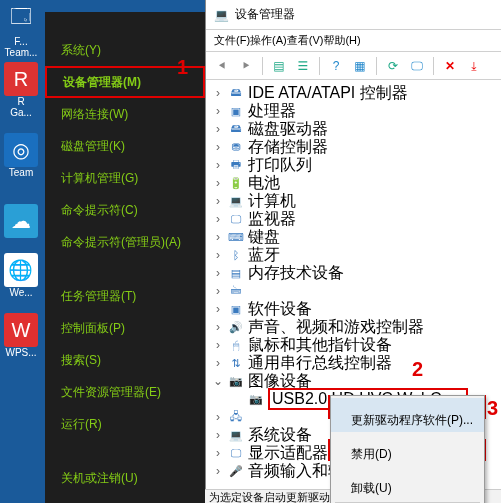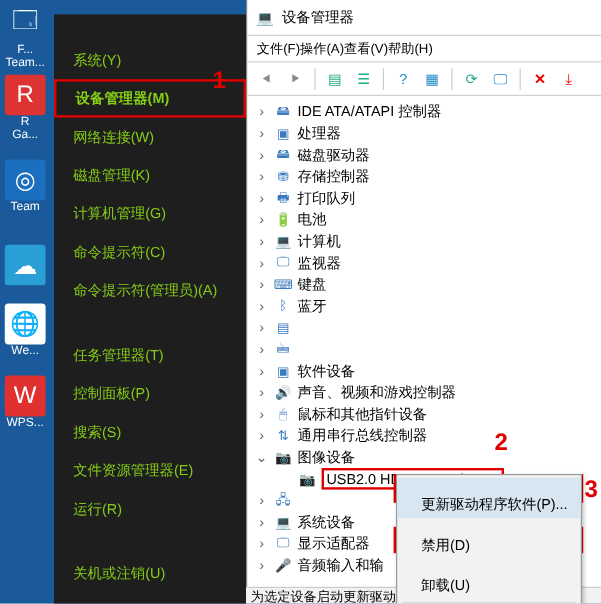--- a/index.html
+++ b/index.html
@@ -100,21 +100,21 @@
     height: 18px; display: flex; align-items: center;
     gap: 4px;
     white-space: nowrap;
   }
   .tree-row .tw { width: 12px; text-align: center; color: #666; }
   .tree-row .dico {
     width: 16px; height: 14px;
     display: inline-flex; align-items: center; justify-content: center;
     font-size: 11px; color: #3a7abf;
   }
-  .tree-row .dlbl { font-size: 12px; }
+  .tree-row .dlbl { font-size: 16px; }
   .child { padding-left: 20px; }
   .dev-selected {
     border: 2px solid #e00000;
     padding: 0 2px;
   }
 
   .ctx-menu {
     position: absolute;
     left: 330px; top: 395px;
     width: 155px;
@@ -266,20 +266,21 @@
         <span class="dlbl">键盘</span>
       </div>
       <div class="tree-row">
         <span class="tw">›</span>
         <span class="dico">ᛒ</span>
         <span class="dlbl">蓝牙</span>
       </div>
       <div class="tree-row">
         <span class="tw">›</span>
         <span class="dico">▤</span>
+        <span class="dlbl">内存技术设备</span>
       </div>
       <div class="tree-row">
         <span class="tw">›</span>
         <span class="dico">🖮</span>
       </div>
       <div class="tree-row">
         <span class="tw">›</span>
         <span class="dico">▣</span>
         <span class="dlbl">软件设备</span>
       </div>

